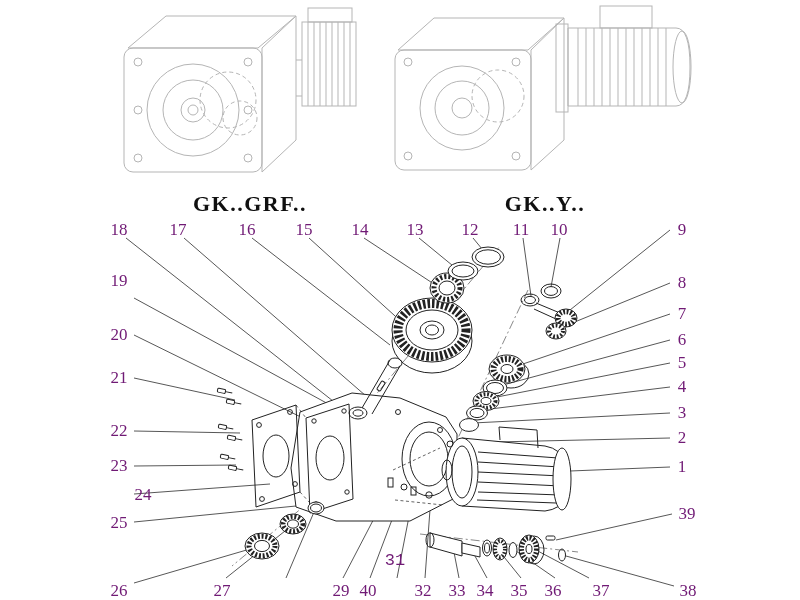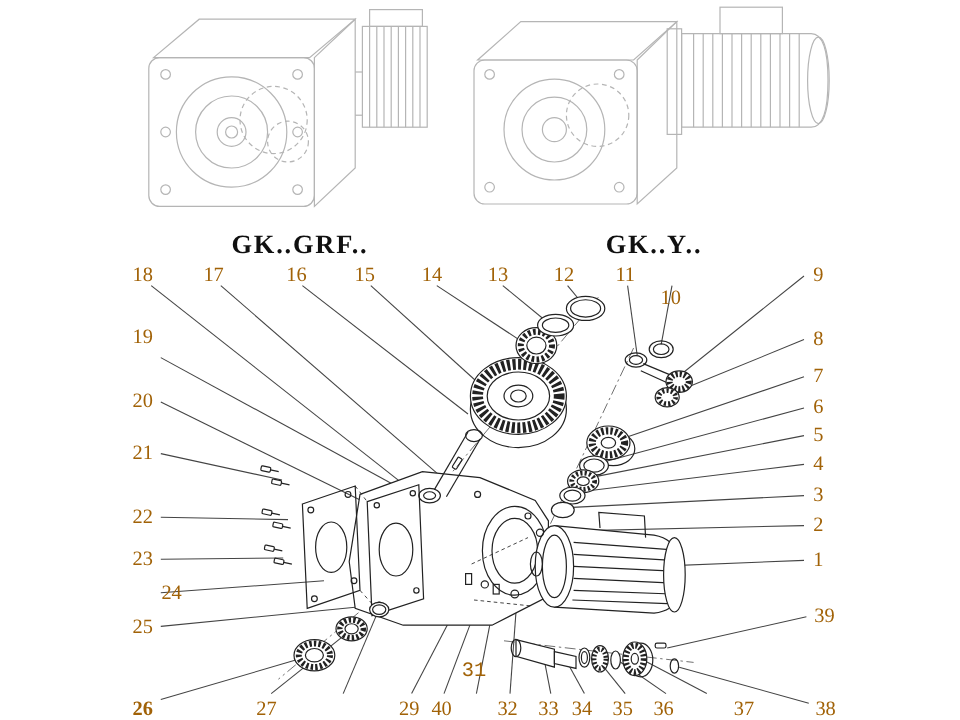--- a/index.html
+++ b/index.html
@@ -2,21 +2,21 @@
 <html><head>
 <meta charset="utf-8">
 <style>
   * { margin:0; padding:0; box-sizing:border-box; }
   html,body { width:800px; height:600px; background:#ffffff; }
   body { font-family:"Liberation Serif", serif; }
   .stage { position:relative; width:800px; height:600px; background:#ffffff; overflow:hidden; }
   svg.art { position:absolute; left:0; top:0; }
   .model-label { position:absolute; transform:translate(-50%,-50%); font-weight:bold;
                  font-size:22px; letter-spacing:1.5px; color:#101010; white-space:nowrap; }
-  .co { position:absolute; transform:translate(-50%,-50%); font-size:17px; color:#a16207;
+  .co { position:absolute; transform:translate(-50%,-50%); font-size:17px; color:#701a75;
         line-height:1; white-space:nowrap; }
 </style>
 </head>
 <body>
 
 <div class="stage">
 
   <svg class="art" width="800" height="600" viewBox="0 0 800 600">
 
     <g stroke="#b5b5b5" fill="none" stroke-width="1">
@@ -304,45 +304,45 @@
   <div class="model-label" style="left:250px; top:204px;">GK..GRF..</div>
 
   <span class="co" style="left:119px; top:229px;">18</span>
   <span class="co" style="left:178px; top:229px;">17</span>
   <span class="co" style="left:247px; top:229px;">16</span>
   <span class="co" style="left:304px; top:229px;">15</span>
   <span class="co" style="left:360px; top:229px;">14</span>
   <span class="co" style="left:415px; top:229px;">13</span>
   <span class="co" style="left:470px; top:229px;">12</span>
   <span class="co" style="left:521px; top:229px;">11</span>
-  <span class="co" style="left:559px; top:229px;margin-top:19px;">10</span>
+  <span class="co" style="left:559px; top:229px;">10</span>
   <span class="co" style="left:682px; top:229px;">9</span>
   <span class="co" style="left:682px; top:282px;">8</span>
   <span class="co" style="left:682px; top:313px;">7</span>
   <span class="co" style="left:682px; top:339px;">6</span>
   <span class="co" style="left:682px; top:362px;">5</span>
   <span class="co" style="left:682px; top:386px;">4</span>
   <span class="co" style="left:682px; top:412px;">3</span>
   <span class="co" style="left:682px; top:437px;">2</span>
   <span class="co" style="left:682px; top:466px;">1</span>
   <span class="co" style="left:687px; top:513px;">39</span>
   <span class="co" style="left:688px; top:590px;">38</span>
   <span class="co" style="left:119px; top:280px;">19</span>
   <span class="co" style="left:119px; top:334px;">20</span>
   <span class="co" style="left:119px; top:377px;">21</span>
   <span class="co" style="left:119px; top:430px;">22</span>
   <span class="co" style="left:119px; top:465px;">23</span>
   <span class="co" style="left:119px; top:494px;margin-left:24px;">24</span>
   <span class="co" style="left:119px; top:522px;">25</span>
-  <span class="co" style="left:119px; top:590px;font-weight:bold;">26</span>
+  <span class="co" style="left:119px; top:590px;">26</span>
   <span class="co" style="left:222px; top:590px;">27</span>
   <span class="co" style="left:283px; top:590px;margin-top:37px;">28</span>
   <span class="co" style="left:341px; top:590px;">29</span>
   <span class="co" style="left:368px; top:590px;">40</span>
   <span class="co" style="left:395px; top:560px;font-family:Liberation Mono, monospace;">31</span>
   <span class="co" style="left:423px; top:590px;">32</span>
   <span class="co" style="left:457px; top:590px;">33</span>
   <span class="co" style="left:485px; top:590px;">34</span>
   <span class="co" style="left:519px; top:590px;">35</span>
   <span class="co" style="left:553px; top:590px;">36</span>
-  <span class="co" style="left:620px; top:590px;">37</span>
+  <span class="co" style="left:601px; top:590px;">37</span>
 
 </div>
 
 </body></html>

